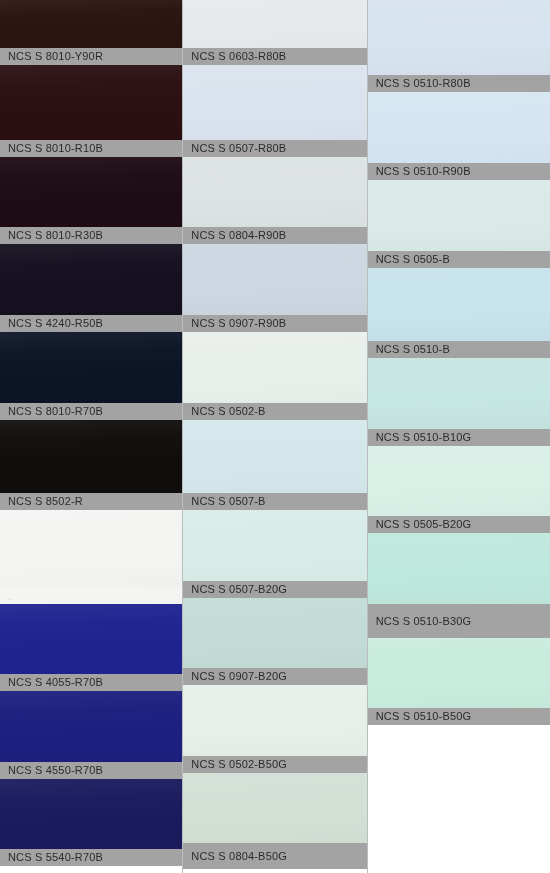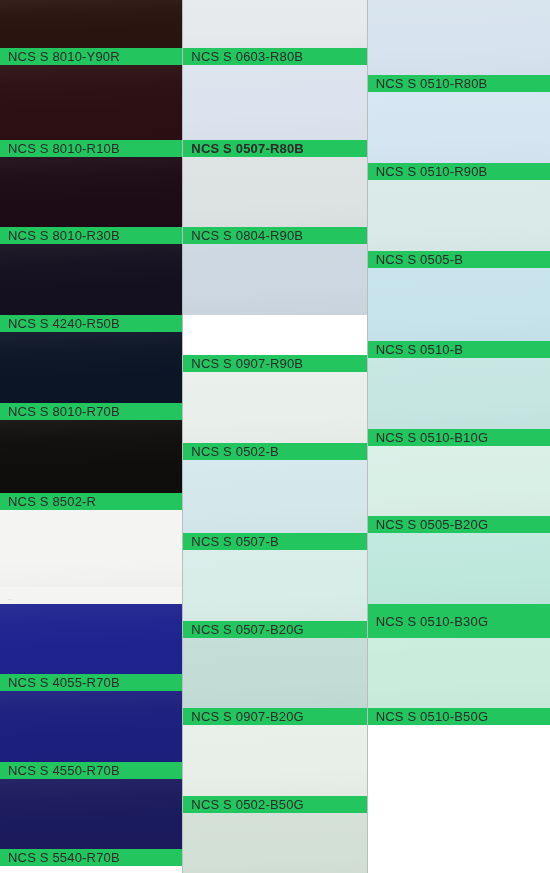--- a/index.html
+++ b/index.html
@@ -32,23 +32,23 @@
     box-sizing:border-box;
     overflow:hidden;
   }
   .patch{
     width:100%;
     box-sizing:border-box;
   }
   .label{
     width:100%;
     box-sizing:border-box;
-    background:#22c55e;
+    background:#a3a3a3;
     color:#2b2b2b;
-    font-size:13px;
+    font-size:11px;
     line-height:1;
     letter-spacing:0.18px;
     padding-left:8px;
     display:flex;
     align-items:center;
     white-space:nowrap;
     overflow:hidden;
   }
   .label.faint{
     color:#d9dbda;
@@ -139,33 +139,33 @@
       <div class="cell">
         <div class="patch" style="height: 48px; background: rgb(230, 234, 236); position: relative;">
           <div class="gloss"></div>
         </div>
         <div class="label" style="height: 17px;">NCS S 0603-R80B</div>
       </div>
       <div class="cell">
         <div class="patch" style="height: 75px; background: rgb(219, 228, 238); position: relative;">
           <div class="gloss"></div>
         </div>
-        <div class="label" style="height: 17px; font-weight: bold;">NCS S 0507-R80B</div>
+        <div class="label" style="height: 17px;">NCS S 0507-R80B</div>
       </div>
       <div class="cell">
         <div class="patch" style="height: 70px; background: rgb(221, 226, 226); position: relative;">
           <div class="gloss"></div>
         </div>
         <div class="label" style="height: 17px;">NCS S 0804-R90B</div>
       </div>
       <div class="cell">
         <div class="patch" style="height: 71px; background: rgb(204, 215, 225); position: relative;">
           <div class="gloss"></div>
         </div>
-        <div class="label" style="height: 17px; margin-top: 40px;">NCS S 0907-R90B</div>
+        <div class="label" style="height: 17px;">NCS S 0907-R90B</div>
       </div>
       <div class="cell">
         <div class="patch" style="height: 71px; background: rgb(233, 239, 235); position: relative;">
           <div class="gloss"></div>
         </div>
         <div class="label" style="height: 17px;">NCS S 0502-B</div>
       </div>
       <div class="cell">
         <div class="patch" style="height: 73px; background: rgb(212, 232, 236); position: relative;">
           <div class="gloss"></div>

